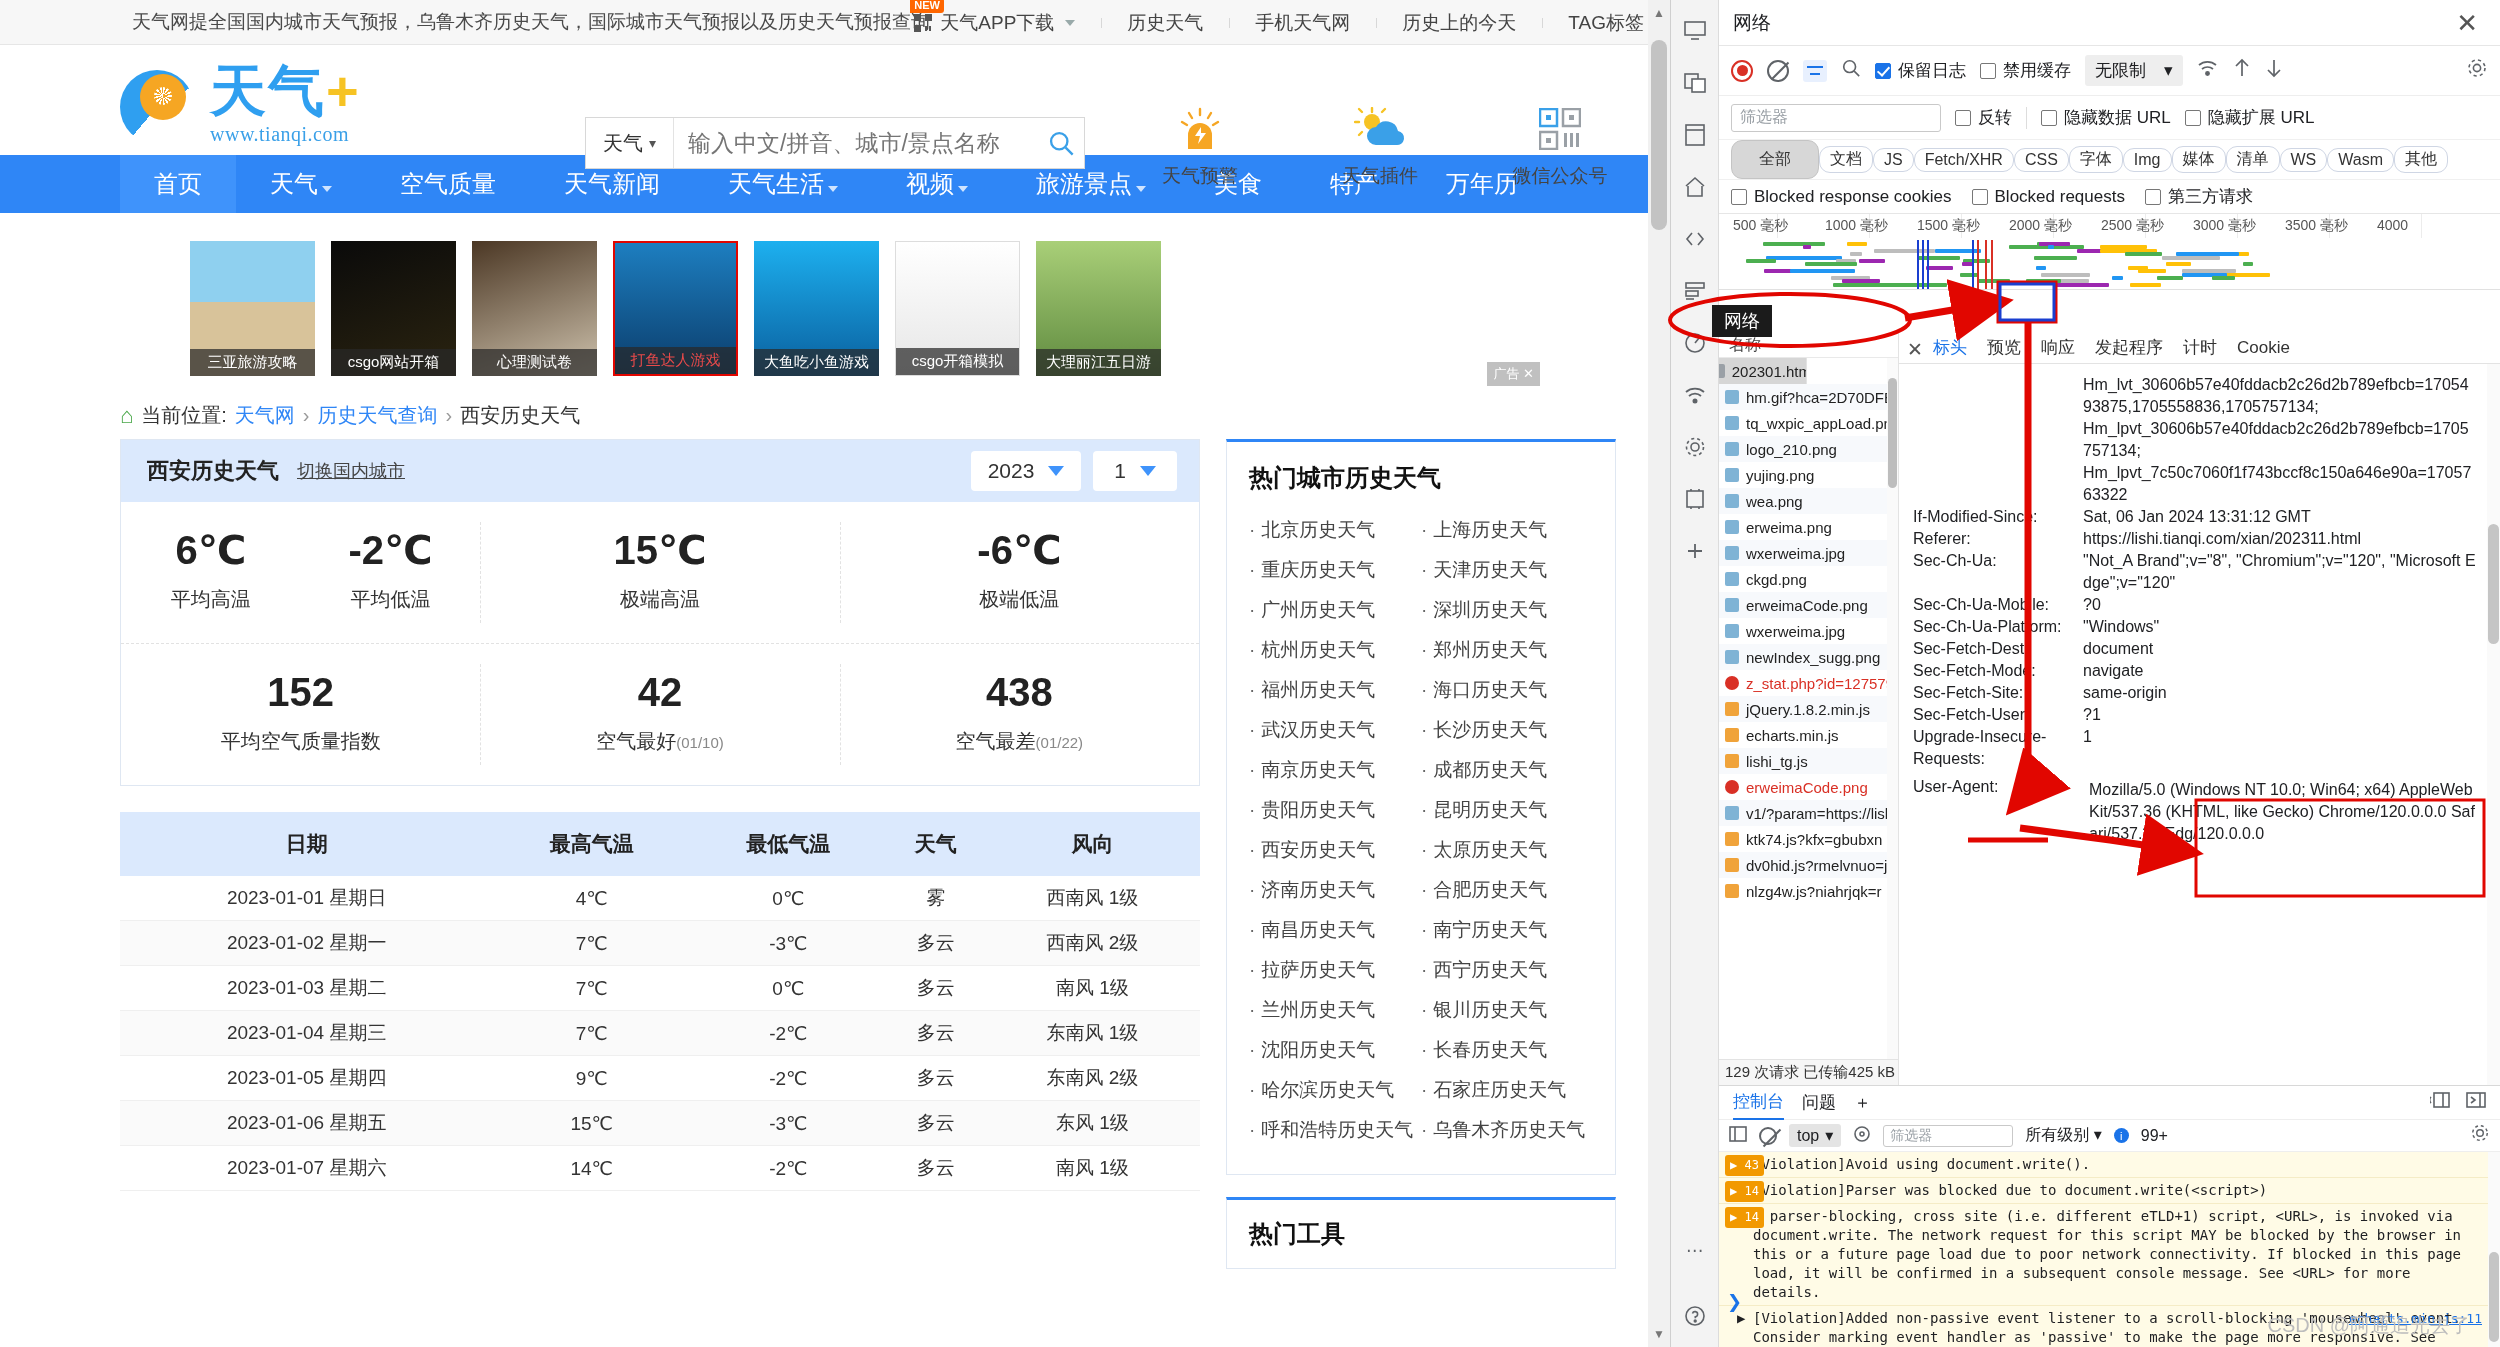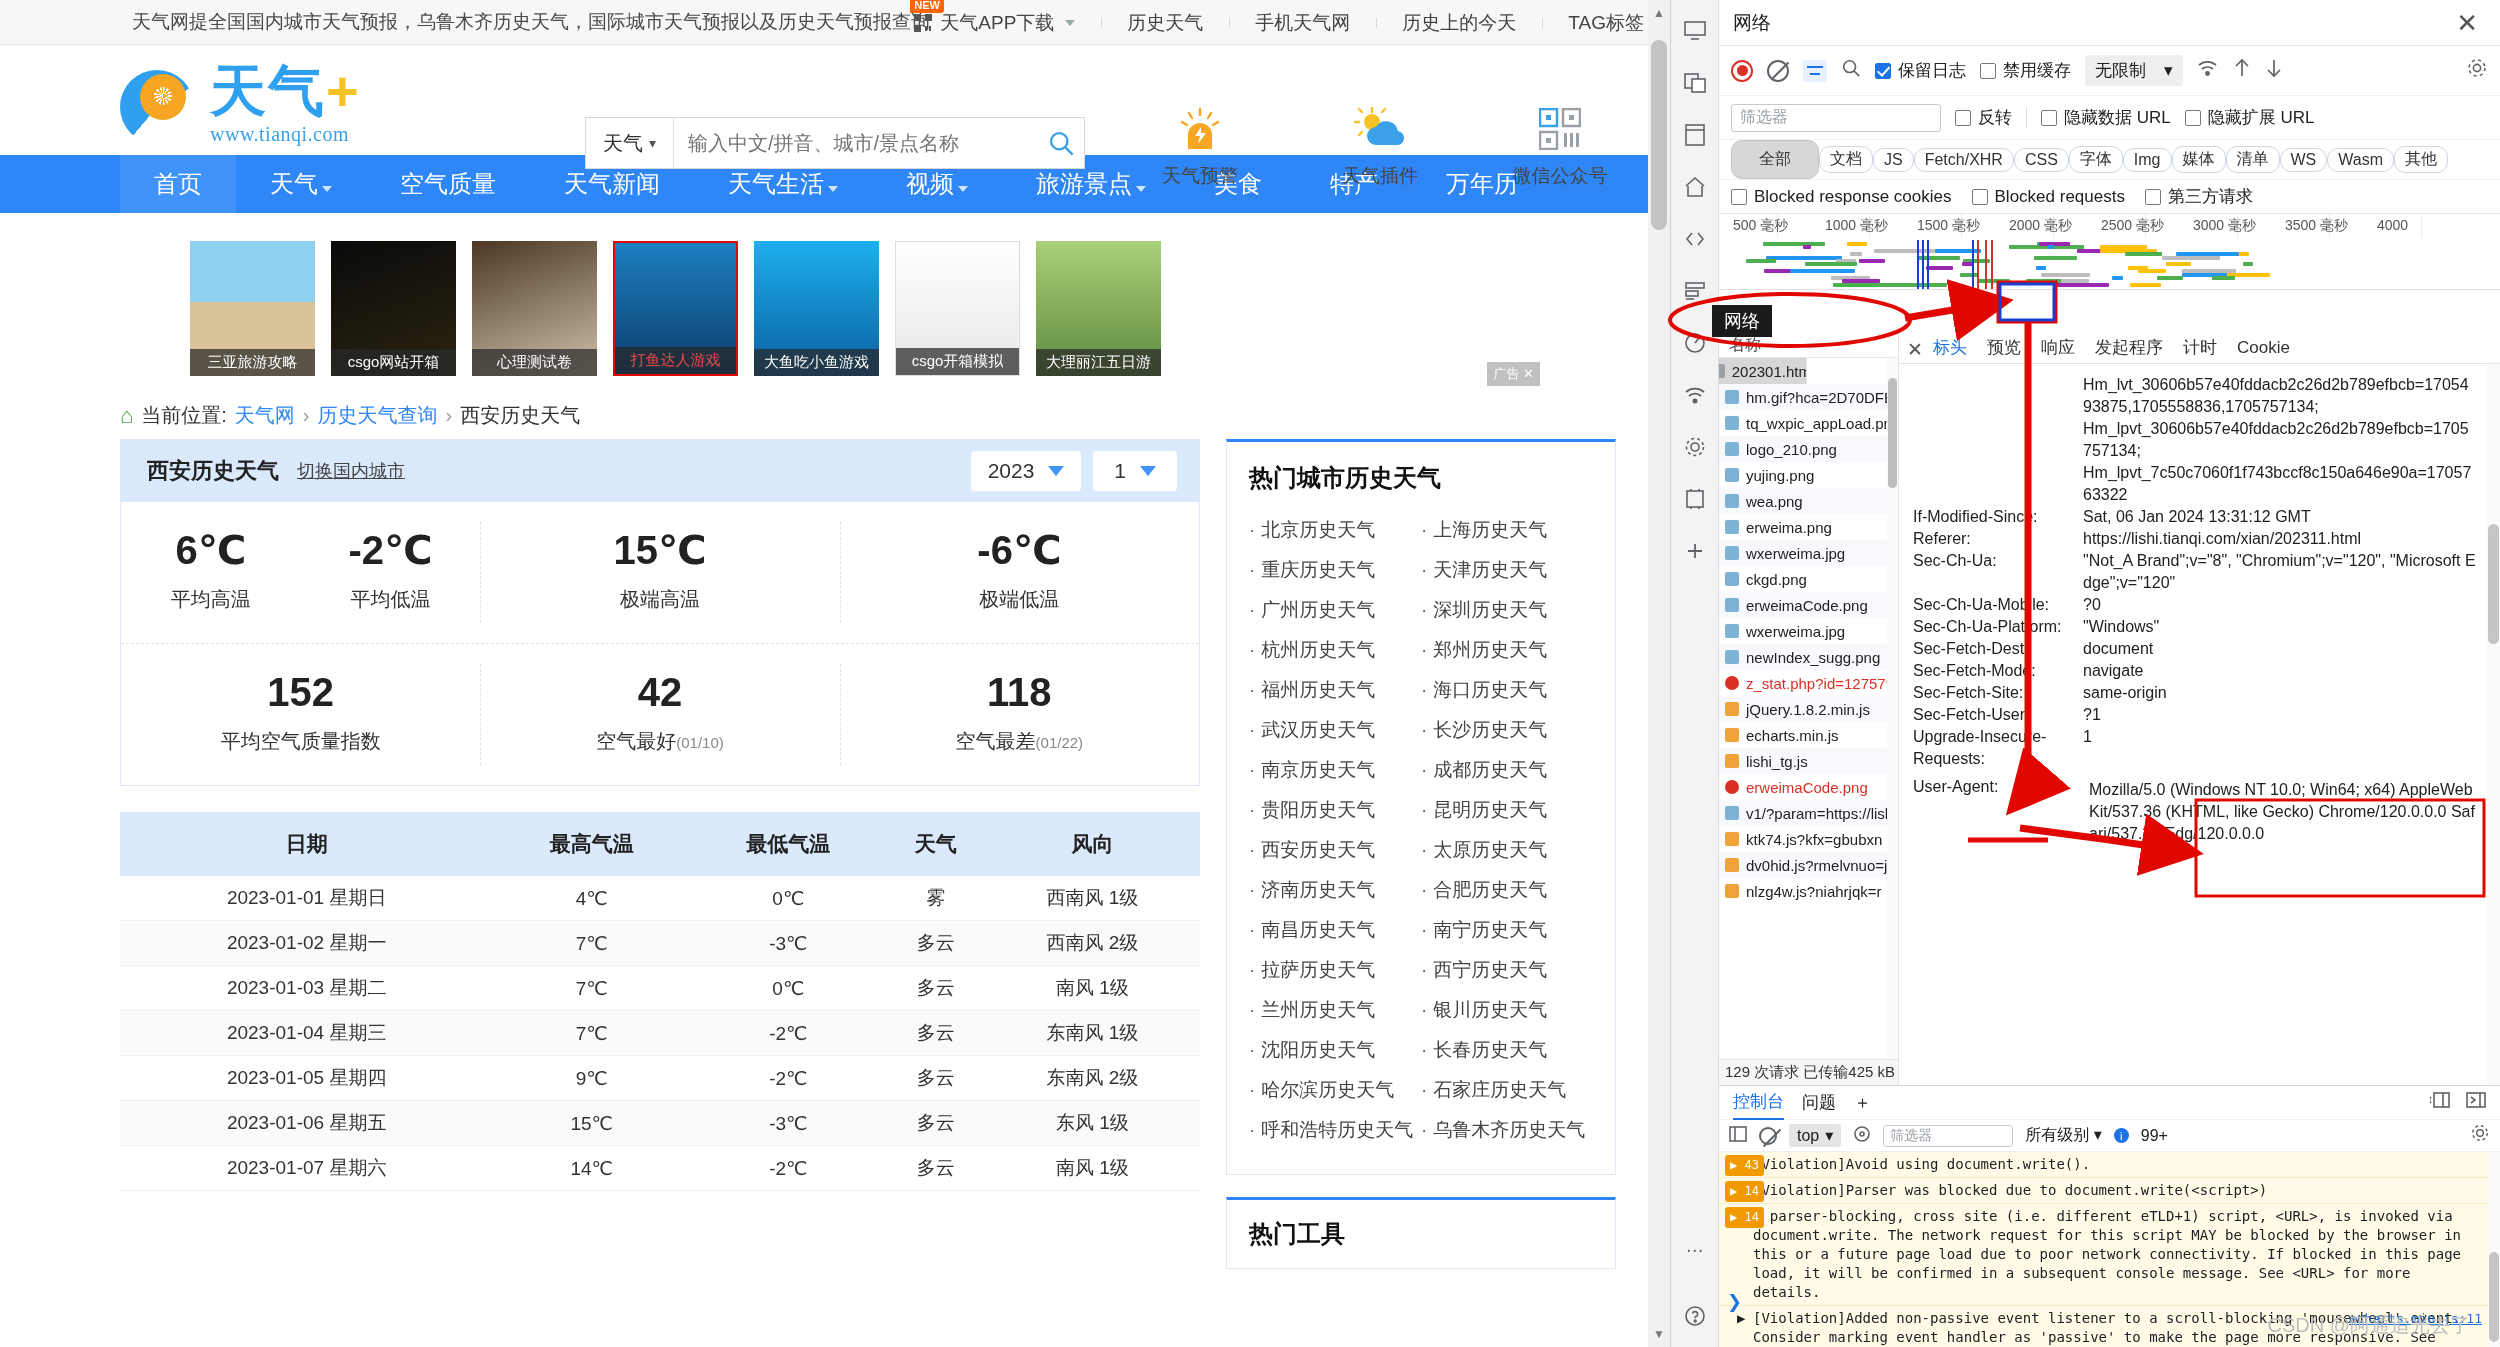--- a/index.html
+++ b/index.html
@@ -34,21 +34,21 @@
              background:repeating-conic-gradient(#fff 0 14deg,#f6a623 14deg 28deg);}
   .logo-text { margin-left:12px; }
   .logo-cn { font-size:56px; color:#2f9ff0; font-weight:bold; letter-spacing:2px; line-height:1; }
   .plus { color:#f6c324; font-weight:bold; }
   .logo-url { font-size:20px; color:#3aa0e8; font-family:"Liberation Serif",serif; letter-spacing:.5px; margin-top:4px;}
   .searchbox { position:absolute; left:585px; top:72px; width:500px; height:52px;
                border:1px solid #d8d8d8; display:flex; align-items:center; background:#fff; }
   .sel { width:88px; height:100%; border-right:1px solid #e3e3e3; display:flex; align-items:center;
          justify-content:center; gap:6px; font-size:20px; color:#333; }
   .sel .arw { font-size:14px; color:#555; }
-  .searchbox input { flex:1; border:0; outline:0; height:100%; padding:0 14px; font-size:20px; color:#0c4a6e;
+  .searchbox input { flex:1; border:0; outline:0; height:100%; padding:0 14px; font-size:23px; color:#0c4a6e;
                      font-family:"Liberation Sans",sans-serif; }
   .magnify { width:46px; display:flex; align-items:center; justify-content:center; }
   .magnify svg { width:28px; height:28px; }
   .hicons { position:absolute; left:1150px; top:58px; display:flex; gap:80px; }
   .hicon { width:100px; text-align:center; font-size:19px; color:#444; }
   .hicon .g { height:52px; display:flex; align-items:center; justify-content:center; margin-bottom:8px;}
 
   
   .mainnav { height:58px; background:#2f86f6; display:flex; align-items:stretch; padding-left:120px; }
   .mainnav a { color:#fff; font-size:24px; display:flex; align-items:center; padding:0 34px; text-decoration:none; white-space:nowrap;}
@@ -427,21 +427,21 @@
           <div class="statrow">
             <div class="cell">
               <div class="bignum">152</div>
               <div class="lbl">平均空气质量指数</div>
               </div>
             <div class="cell">
               <div class="bignum">42</div>
               <div class="lbl"><span>空气最好</span><small>(01/10)</small></div>
               </div>
             <div class="cell">
-              <div class="bignum">118</div>
+              <div class="bignum">438</div>
               <div class="lbl"><span>空气最差</span><small>(01/22)</small></div>
               </div>
           </div>
         </div>
       </div>
 
       <table class="wx">
         <thead>
             <tr>
           <th>日期</th>

